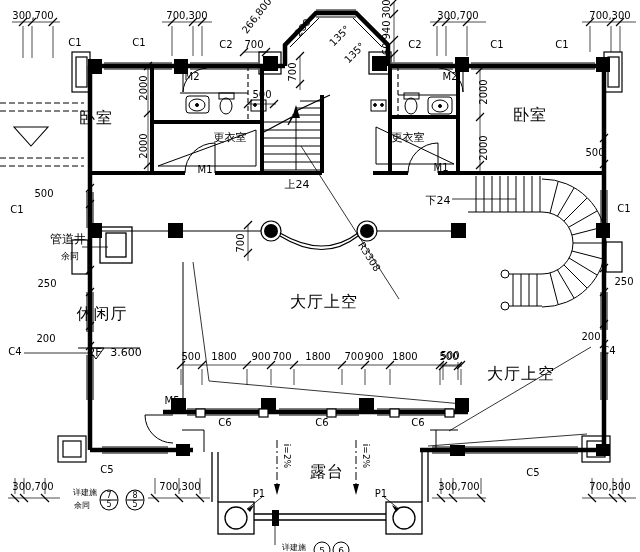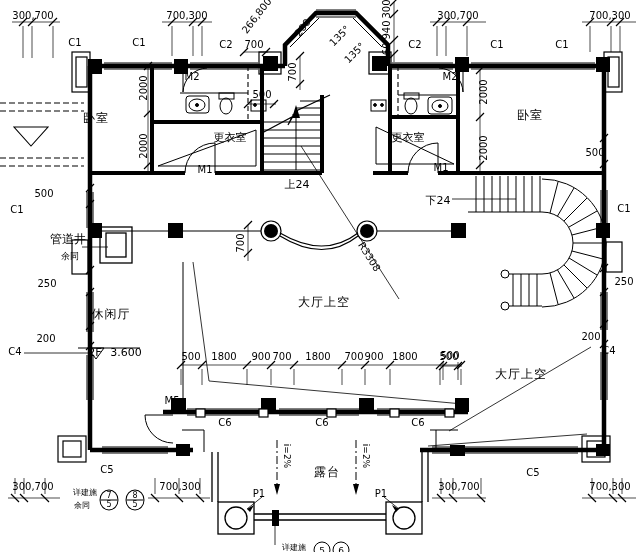--- a/index.html
+++ b/index.html
@@ -1,21 +1,21 @@
 <!DOCTYPE html>
 <html><head>
 <meta charset="utf-8">
 <style>
   html,body{margin:0;padding:0;background:#fff;}
   #plan{position:relative;width:640px;height:552px;background:#fff;overflow:hidden;
         font-family:"DejaVu Sans",sans-serif;color:#000;}
   #plan svg{position:absolute;left:0;top:0;}
   .lbl{position:absolute;white-space:nowrap;line-height:1;font-size:10px;
        transform:translate(-50%,-50%);background:transparent;}
-  .room{font-size:12px;letter-spacing:1px;}
+  .room{font-size:16px;letter-spacing:1px;}
   .big{font-size:11px;}
   .rot90{transform:translate(-50%,-50%) rotate(-90deg);}
   .rotcw{transform:translate(-50%,-50%) rotate(90deg);}
   .rot52{transform:translate(-50%,-50%) rotate(-52deg);}
   .rot45{transform:translate(-50%,-50%) rotate(-45deg);}
   .rot58{transform:translate(-50%,-50%) rotate(58deg);}
   .callout{position:absolute;width:17px;height:19px;border:1.2px solid #000;border-radius:50%;
        display:flex;flex-direction:column;align-items:center;justify-content:center;
        font-size:8px;line-height:1;background:#fff;transform:translate(-50%,-50%);}
   .callout span{display:block;text-align:center;width:100%;}
@@ -310,21 +310,21 @@
 <div class="lbl rot90" style="left:144px;top:88px">2000</div>
 <div class="lbl rot90" style="left:144px;top:146px">2000</div>
 <div class="lbl rot90" style="left:484px;top:92px">2000</div>
 <div class="lbl rot90" style="left:484px;top:148px">2000</div>
 
 <div class="lbl room" style="left:96px;top:118px">卧室</div>
 <div class="lbl room" style="left:530px;top:115px">卧室</div>
 <div class="lbl big" style="left:230px;top:137px">更衣室</div>
 <div class="lbl big" style="left:408px;top:137px">更衣室</div>
 <div class="lbl room" style="left:324px;top:302px">大厅上空</div>
-<div class="lbl room" style="left:111px;top:314px">休闲厅</div>
+<div class="lbl room" style="left:102px;top:314px">休闲厅</div>
 <div class="lbl room" style="left:521px;top:374px">大厅上空</div>
 <div class="lbl room" style="left:327px;top:472px">露台</div>
 
 <div class="lbl big" style="left:297px;top:184px">上24</div>
 <div class="lbl big" style="left:438px;top:200px">下24</div>
 <div class="lbl rot58" style="left:369px;top:257px">R3308</div>
 
 <div class="lbl" style="left:44px;top:194px">500</div>
 <div class="lbl" style="left:17px;top:210px">C1</div>
 <div class="lbl" style="left:68px;top:239px;font-size:12px">管道井</div>

